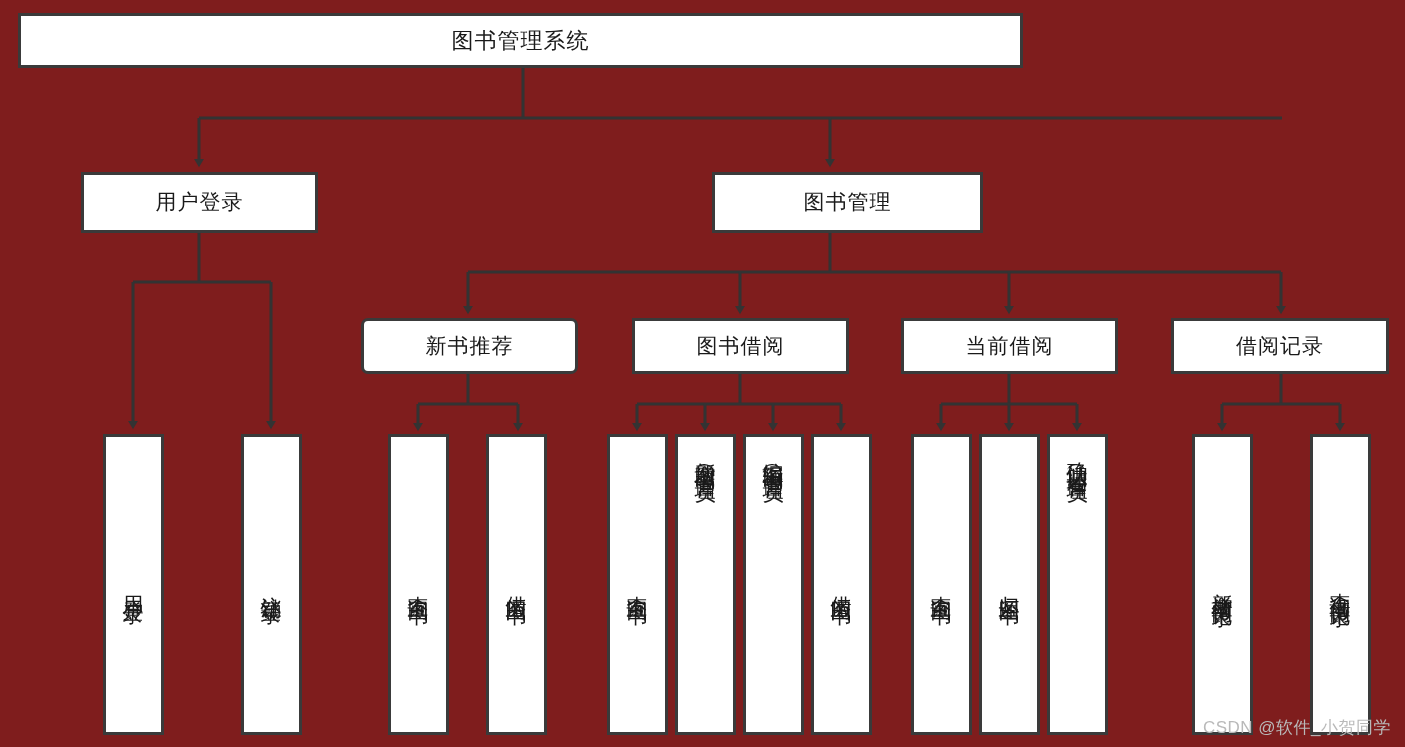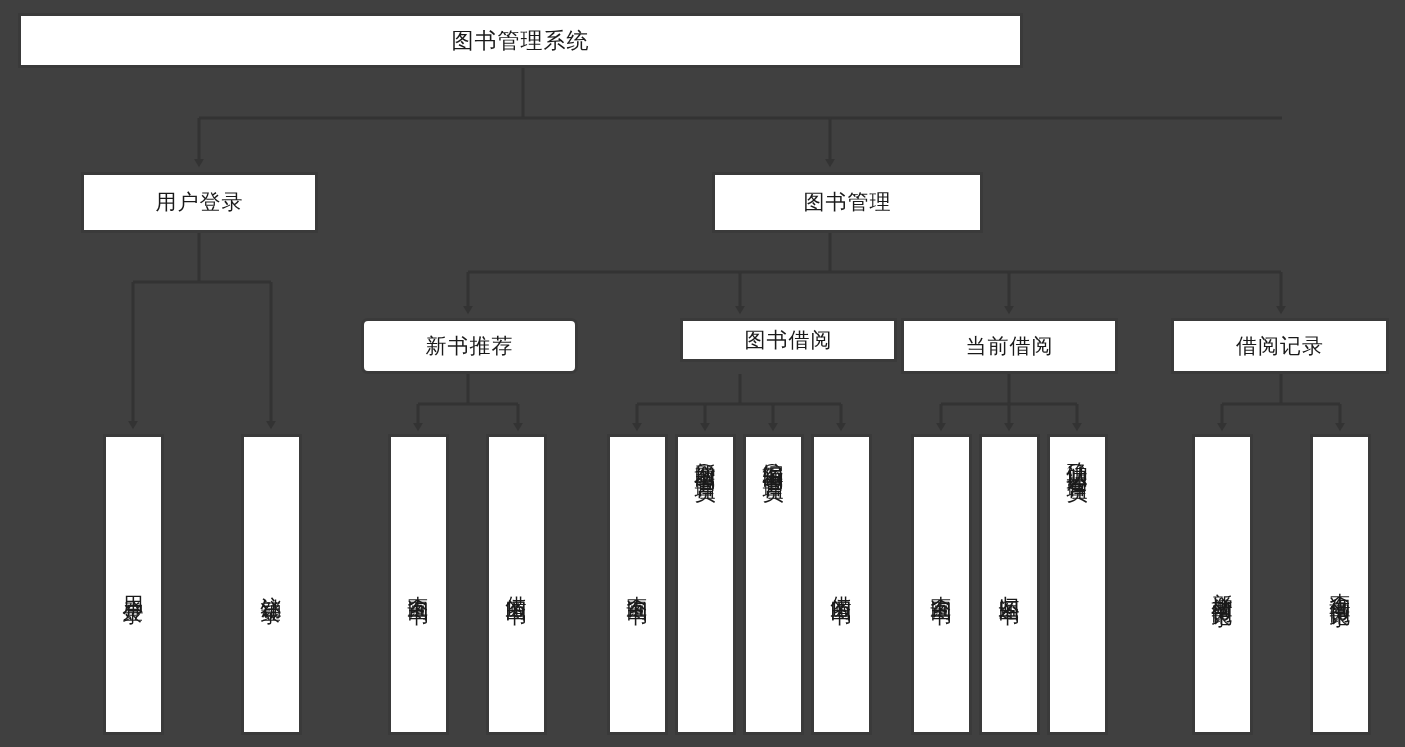--- a/index.html
+++ b/index.html
@@ -4,21 +4,21 @@
 <style>
   html, body {
     margin: 0;
     padding: 0;
     background: #ffffff;
   }
   #canvas {
     position: relative;
     width: 1405px;
     height: 747px;
-    background: #404040;
+    background: #7f1d1d;
     font-family: "Liberation Sans", "DejaVu Sans", sans-serif;
     overflow: hidden;
   }
   #connectors {
     position: absolute;
     left: 0;
     top: 0;
     width: 1405px;
     height: 747px;
     pointer-events: none;
@@ -130,21 +130,21 @@
   <div class="node" style="left:81px; top:172px; width:237px; height:61px;">
     <span class="label">用户登录</span>
   </div>
   <div class="node" style="left:712px; top:172px; width:271px; height:61px;">
     <span class="label">图书管理</span>
   </div>
 
   <div class="node" style="left:361px; top:318px; width:217px; height:56px;border-radius:7px;">
     <span class="label">新书推荐</span>
   </div>
-  <div class="node" style="left:632px; top:318px; width:217px; height:44px;margin-left:48px;">
+  <div class="node" style="left:632px; top:318px; width:217px; height:56px;">
     <span class="label">图书借阅</span>
   </div>
   <div class="node" style="left:1171px; top:318px; width:218px; height:56px;">
     <span class="label">借阅记录</span>
   </div>
   <div class="node" style="left:901px; top:318px; width:217px; height:56px;">
     <span class="label">当前借阅</span>
   </div>
 
   <div class="node leaf centered" style="left:103px; top:434px; width:61px; height:301px;">
@@ -184,14 +184,15 @@
     <span class="label">确认归还（管理员）</span>
   </div>
 
   <div class="node leaf centered" style="left:1192px; top:434px; width:61px; height:301px;">
     <span class="label">新增借阅记录</span>
   </div>
   <div class="node leaf centered" style="left:1310px; top:434px; width:61px; height:301px;">
     <span class="label">查询借阅记录</span>
   </div>
 
+  <div class="watermark">CSDN @软件_小贺同学</div>
 
 </div>
 
 </body></html>

